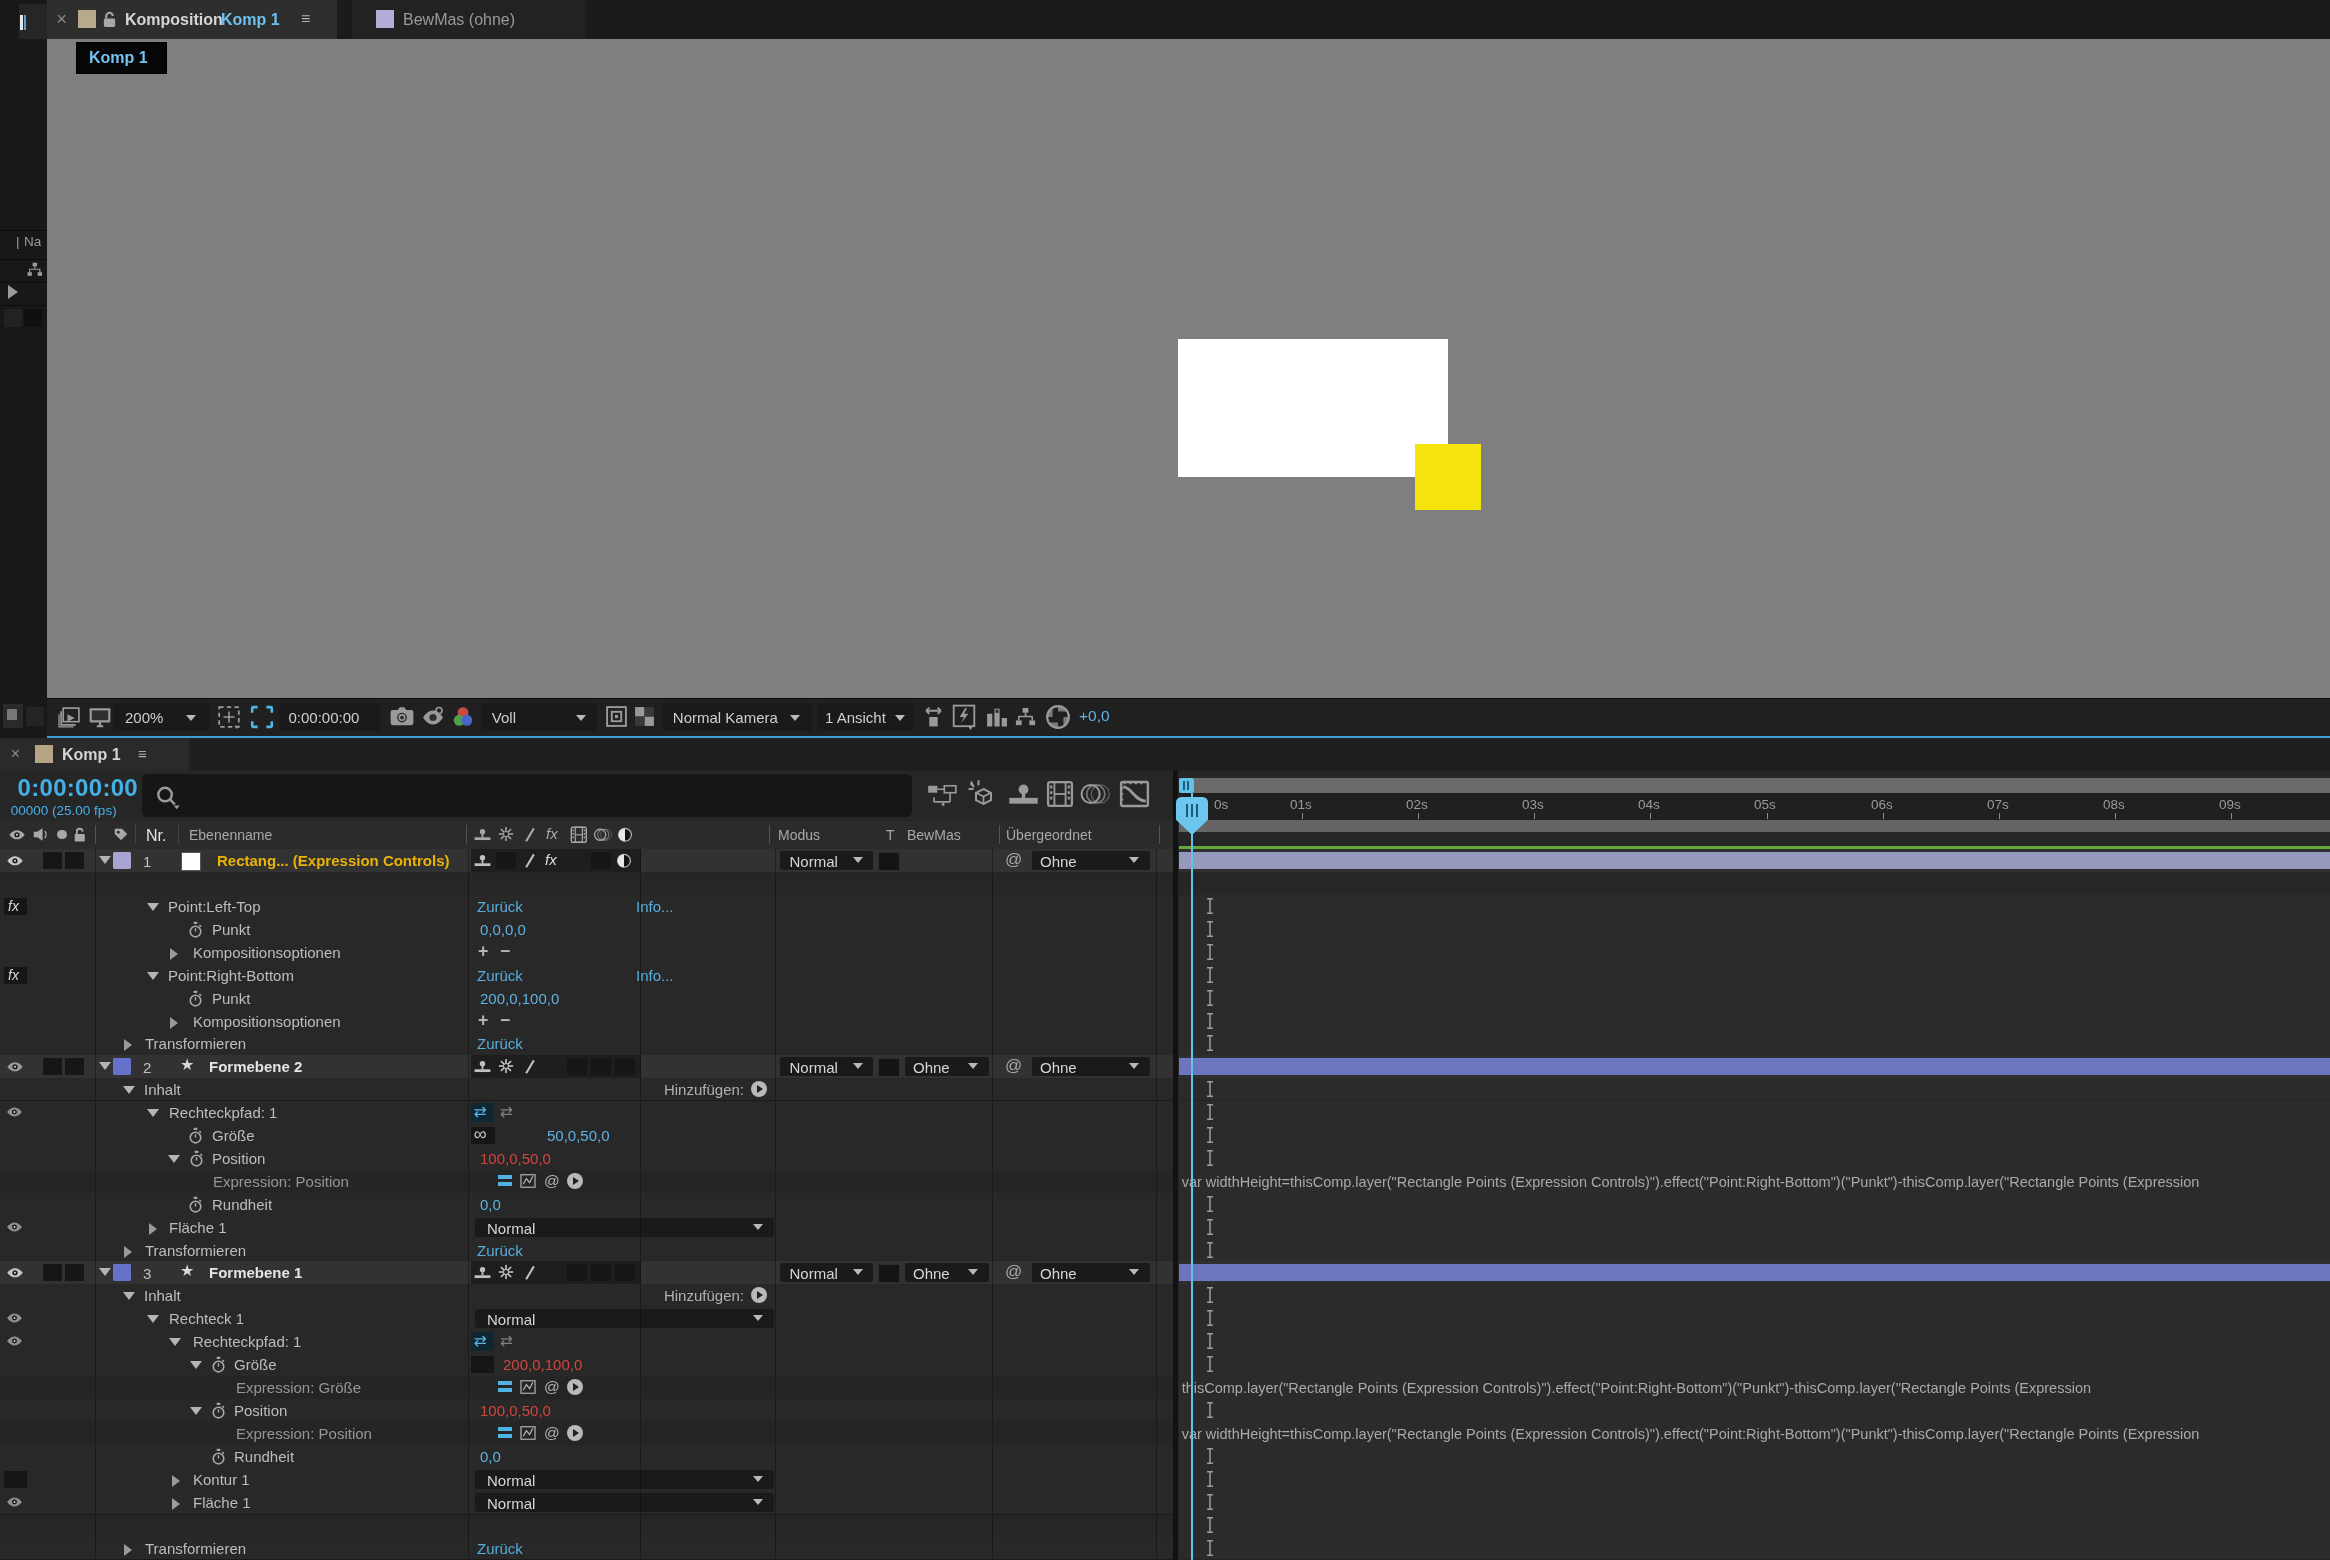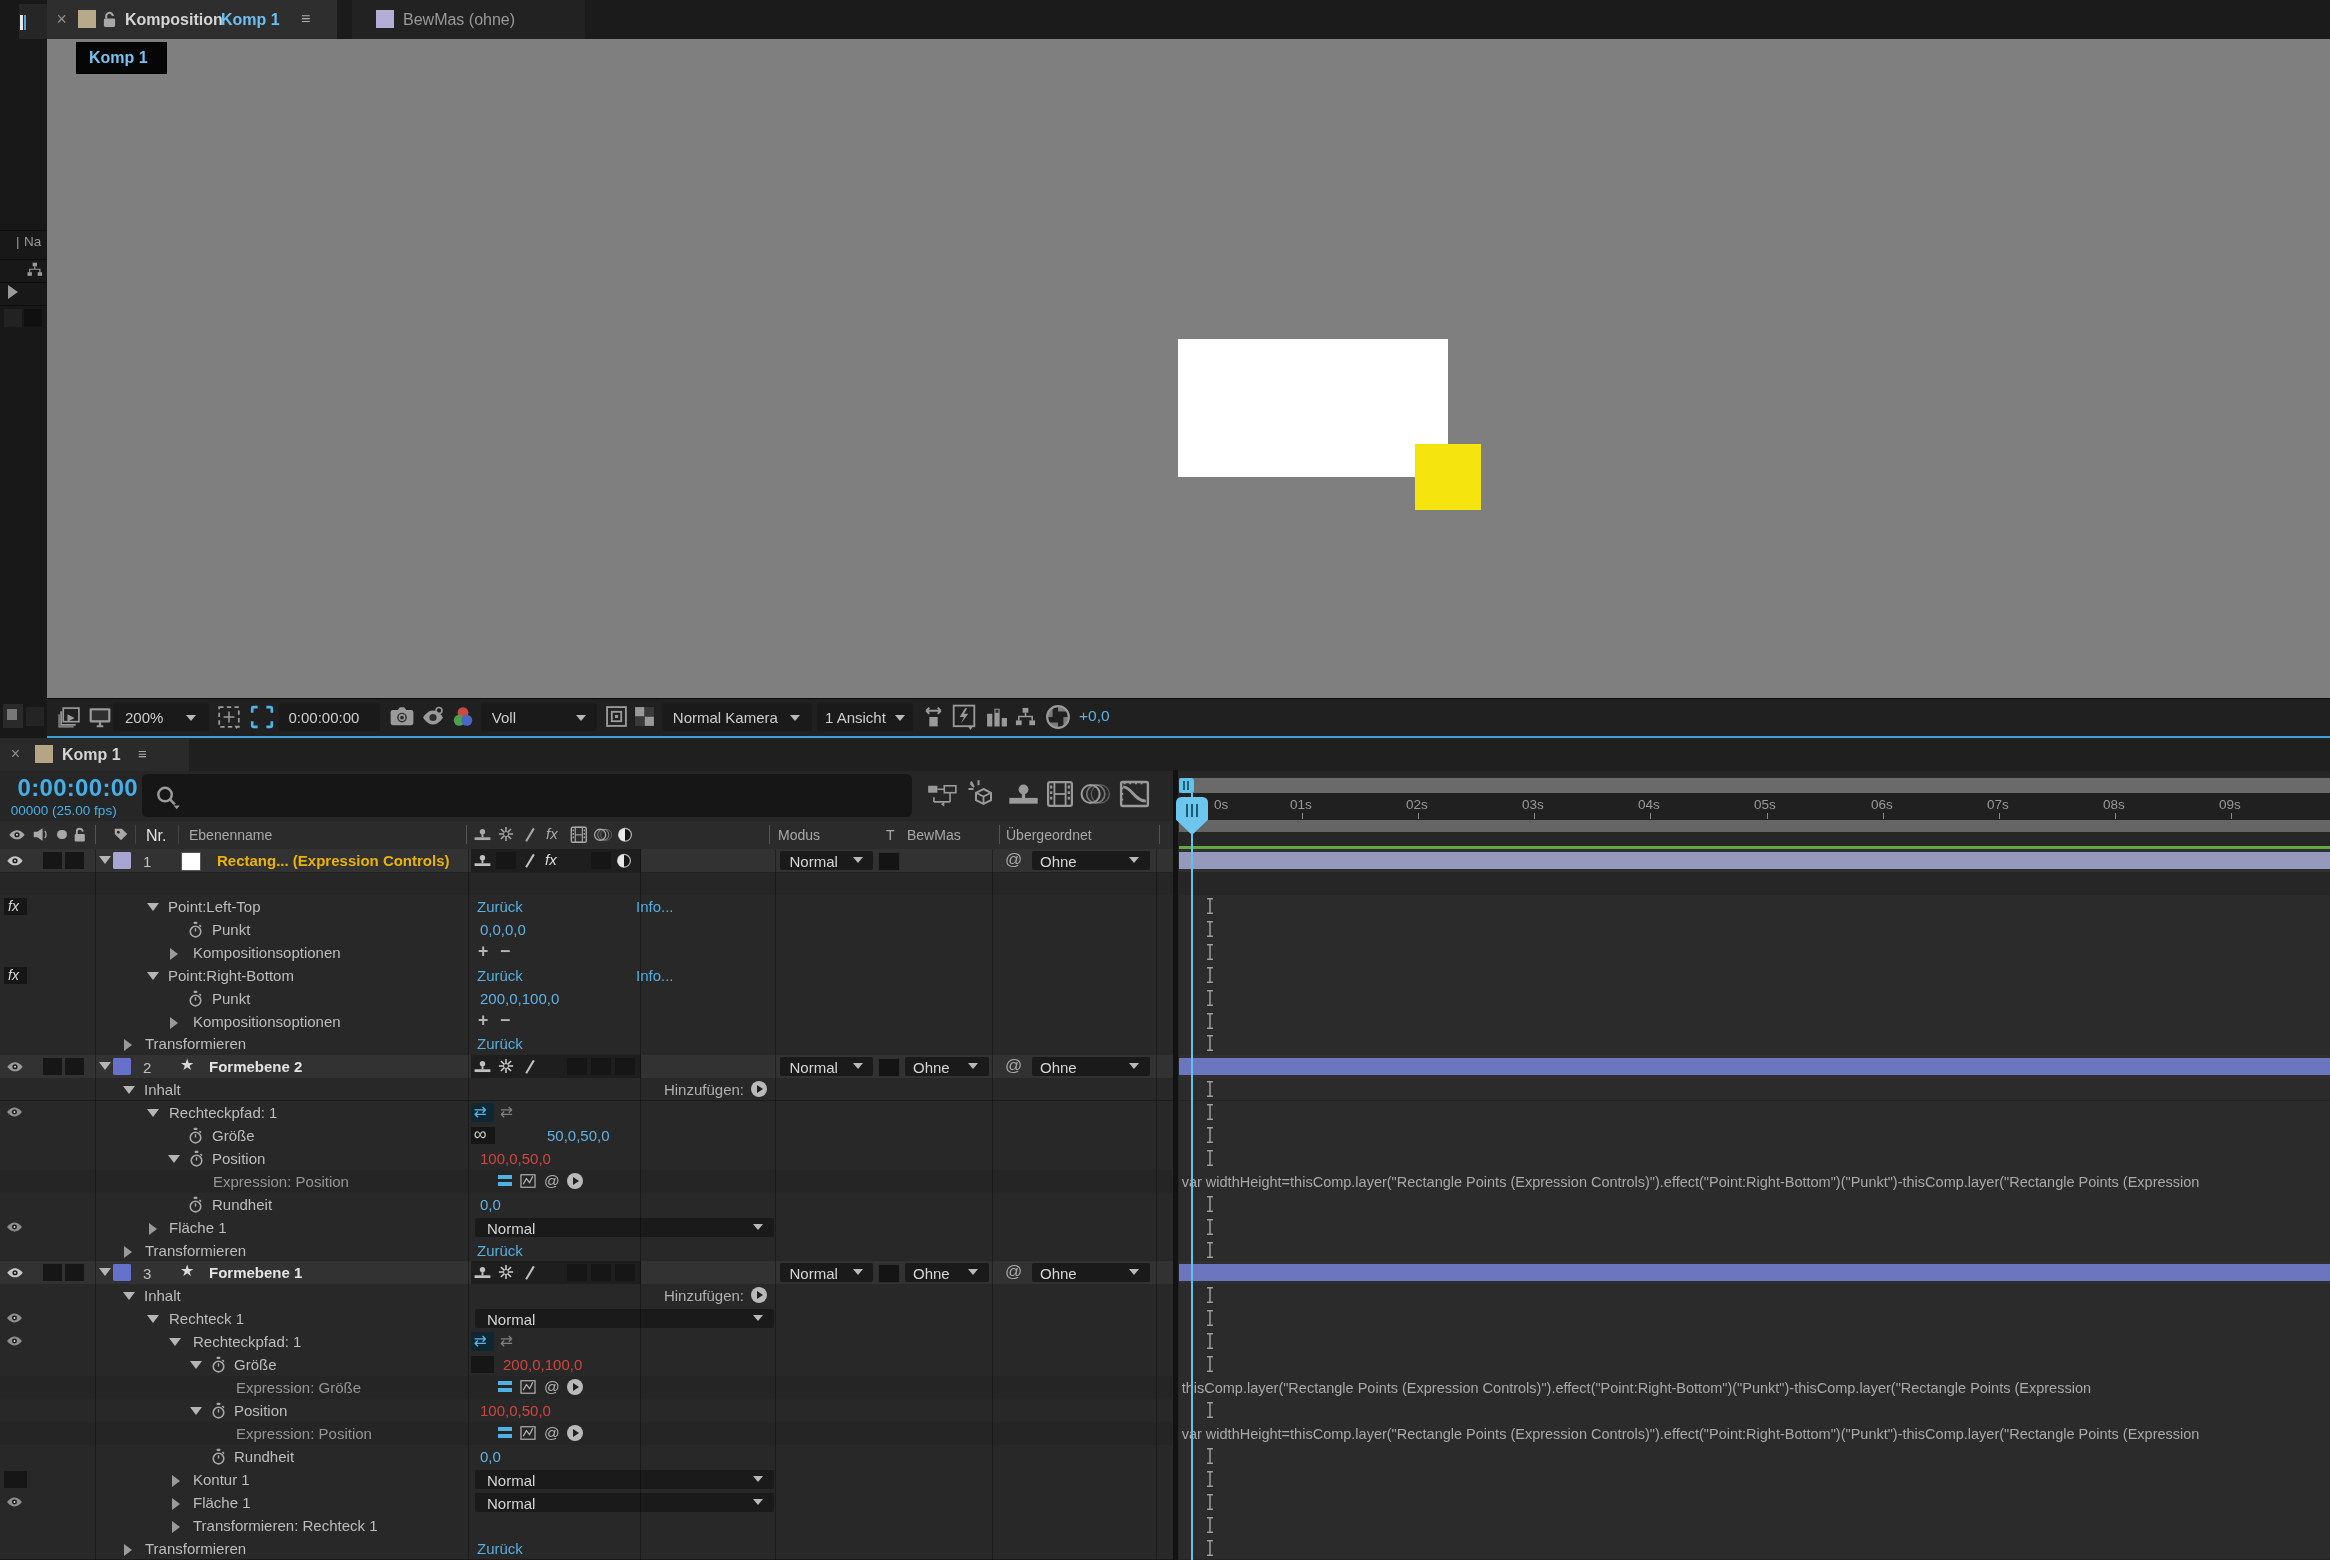--- a/index.html
+++ b/index.html
@@ -1065,24 +1065,20 @@
         </div>
         <div class="rright">
           <span class="icn" style="left: 27px; top: 3.4px; width: 8px; height: 16px;">
             <svg viewBox="0 0 10 22">
               <path d="M1 1h8M1 21h8M5 1v20" stroke="#9f9f9f" stroke-width="2" fill="none"></path>
             </svg>
           </span>
         </div>
       </div>
       <div class="row" style="top: 776px; height: 23px;">
-        <div class="rleft">
-          <div class="tri-c" style="left: 172px; top: 6.8px;"></div>
-          <span class="t" style="left: 193px; top: 4px; font-size: 15px; color: rgb(189, 189, 189);">Transformieren: Rechteck 1</span>
-        </div>
         <div class="rright">
           <span class="icn" style="left: 27px; top: 3.4px; width: 8px; height: 16px;">
             <svg viewBox="0 0 10 22">
               <path d="M1 1h8M1 21h8M5 1v20" stroke="#9f9f9f" stroke-width="2" fill="none"></path>
             </svg>
           </span>
         </div>
       </div>
       <div class="row" style="top: 799px; height: 22px;">
         <div class="rleft">

